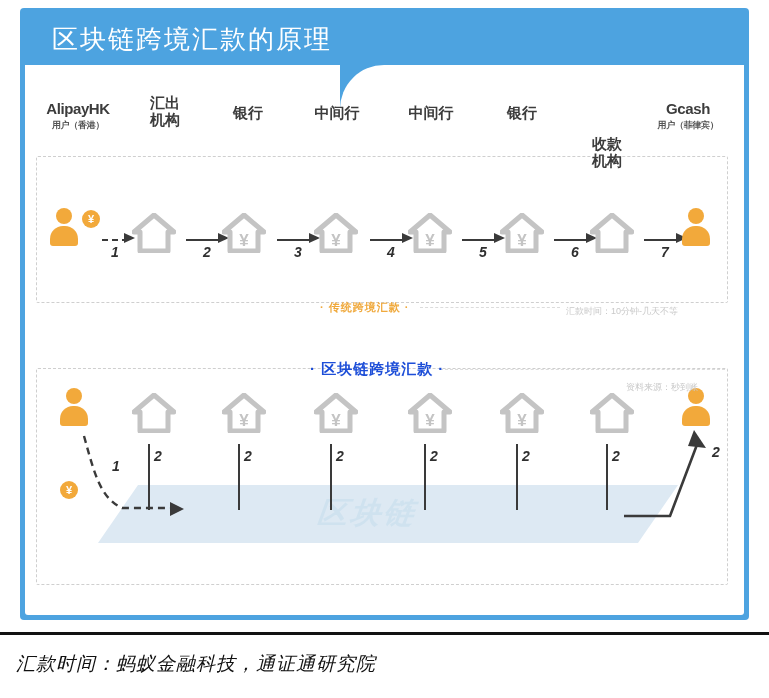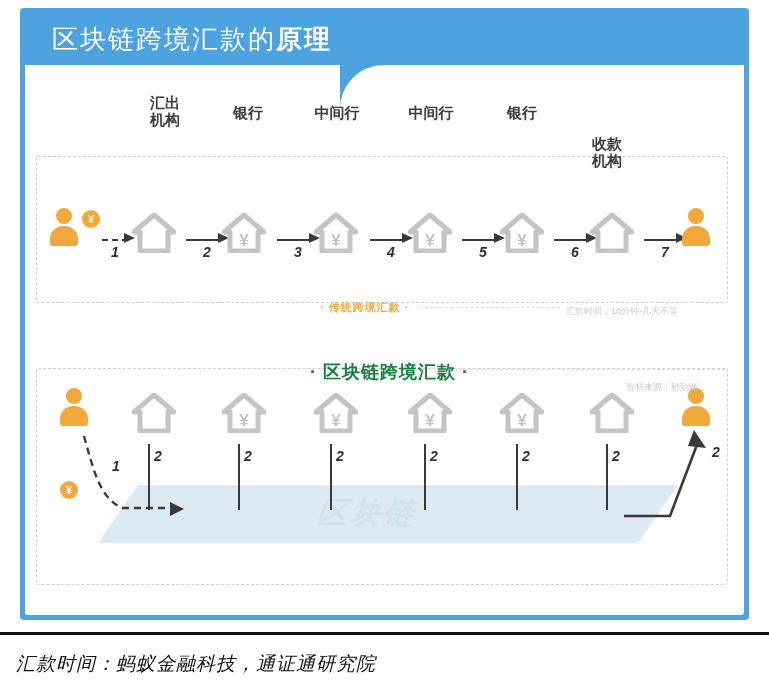--- a/index.html
+++ b/index.html
@@ -11,21 +11,21 @@
   .card{position:absolute;left:20px;top:8px;width:729px;height:612px;}
   .blue-bg{
     position:absolute;left:0;top:0;width:729px;height:612px;
     background:#4da3e0;border-radius:4px;
   }
   .title{
     position:absolute;left:32px;top:14px;
     font-size:26px;color:#ffffff;letter-spacing:2px;
     white-space:nowrap;z-index:4;font-weight:400;
   }
-  .title b{font-weight:bold;}
+  .title b{font-weight:normal;}
   .panel{
     position:absolute;left:5px;top:57px;width:719px;height:550px;
     background:#ffffff;border-radius:0 0 3px 3px;z-index:2;
   }
   .notch{
     position:absolute;left:320px;top:57px;width:44px;height:44px;
     background:#4da3e0;z-index:3;
   }
   .notch:after{
     content:"";position:absolute;left:0;top:0;width:44px;height:44px;
@@ -76,21 +76,21 @@
     position:absolute;left:34px;top:3px;width:0;height:0;
     border-left:11px solid #3a3a3a;border-top:5px solid transparent;border-bottom:5px solid transparent;
   }
   .arrow .num{
     position:absolute;left:0;top:14px;width:46px;text-align:center;
     font-size:14px;color:#2f2f2f;font-weight:bold;font-style:italic;
   }
 
   .sep{position:absolute;z-index:6;white-space:nowrap;}
   .sep-trad{left:300px;top:292px;font-size:11px;color:#f0a93c;font-weight:bold;letter-spacing:1px;}
-  .sep-chain{left:290px;top:352px;font-size:18px;color:#15803d;font-weight:bold;letter-spacing:1px;}
+  .sep-chain{left:290px;top:352px;font-size:15px;color:#1d4ed8;font-weight:bold;letter-spacing:1px;}
   .time{position:absolute;font-size:9px;color:#c9c9c9;z-index:7;white-space:nowrap;}
   .time-trad{left:546px;top:297px;}
   .time-chain{left:606px;top:373px;}
 
   .dashline{position:absolute;border-top:1px dashed #dcdcdc;z-index:5;}
 
   .plane{position:absolute;z-index:5;}
   .plane-label{
     position:absolute;z-index:6;font-size:30px;color:#cfe2ef;
     font-weight:bold;letter-spacing:3px;transform:skewX(-20deg);
@@ -117,39 +117,47 @@
   <div class="blue-bg"></div>
 
   <div class="title">
     <span>区块链跨境汇款的</span><b>原理</b>
   </div>
 
   <div class="panel"></div>
   <div class="notch"></div>
 
   <div class="headers">
+    <div class="hcol" style="left:8px;top:4px;width:100px;">
+      <span class="latin">AlipayHK</span>
+      <span class="sub">用户（香港）</span>
+    </div>
     <div class="hcol" style="left:110px;top:-2px;width:70px;">
       <span>汇出</span><br>
       <span>机构</span>
     </div>
     <div class="hcol" style="left:188px;top:8px;width:80px;">
       <span>银行</span>
     </div>
     <div class="hcol" style="left:272px;top:8px;width:90px;">
       <span>中间行</span>
     </div>
     <div class="hcol" style="left:366px;top:8px;width:90px;">
       <span>中间行</span>
     </div>
     <div class="hcol" style="left:462px;top:8px;width:80px;">
       <span>银行</span>
     </div>
     <div class="hcol" style="left:552px;top:-2px;width:70px;margin-top:41px;">
       <span>收款</span><br>
       <span>机构</span>
+    </div>
+    <div class="hcol" style="left:618px;top:4px;width:100px;">
+      <span class="latin">Gcash</span>
+      <span class="sub">用户（菲律宾）</span>
     </div>
   </div>
 
   <div class="dashbox box-trad"></div>
 
   <div class="row">
 
     <div class="node" style="left:28px;top:200px;">
       <div style="display:flex;align-items:flex-start;justify-content:center;gap:2px;">
         <div class="person">

